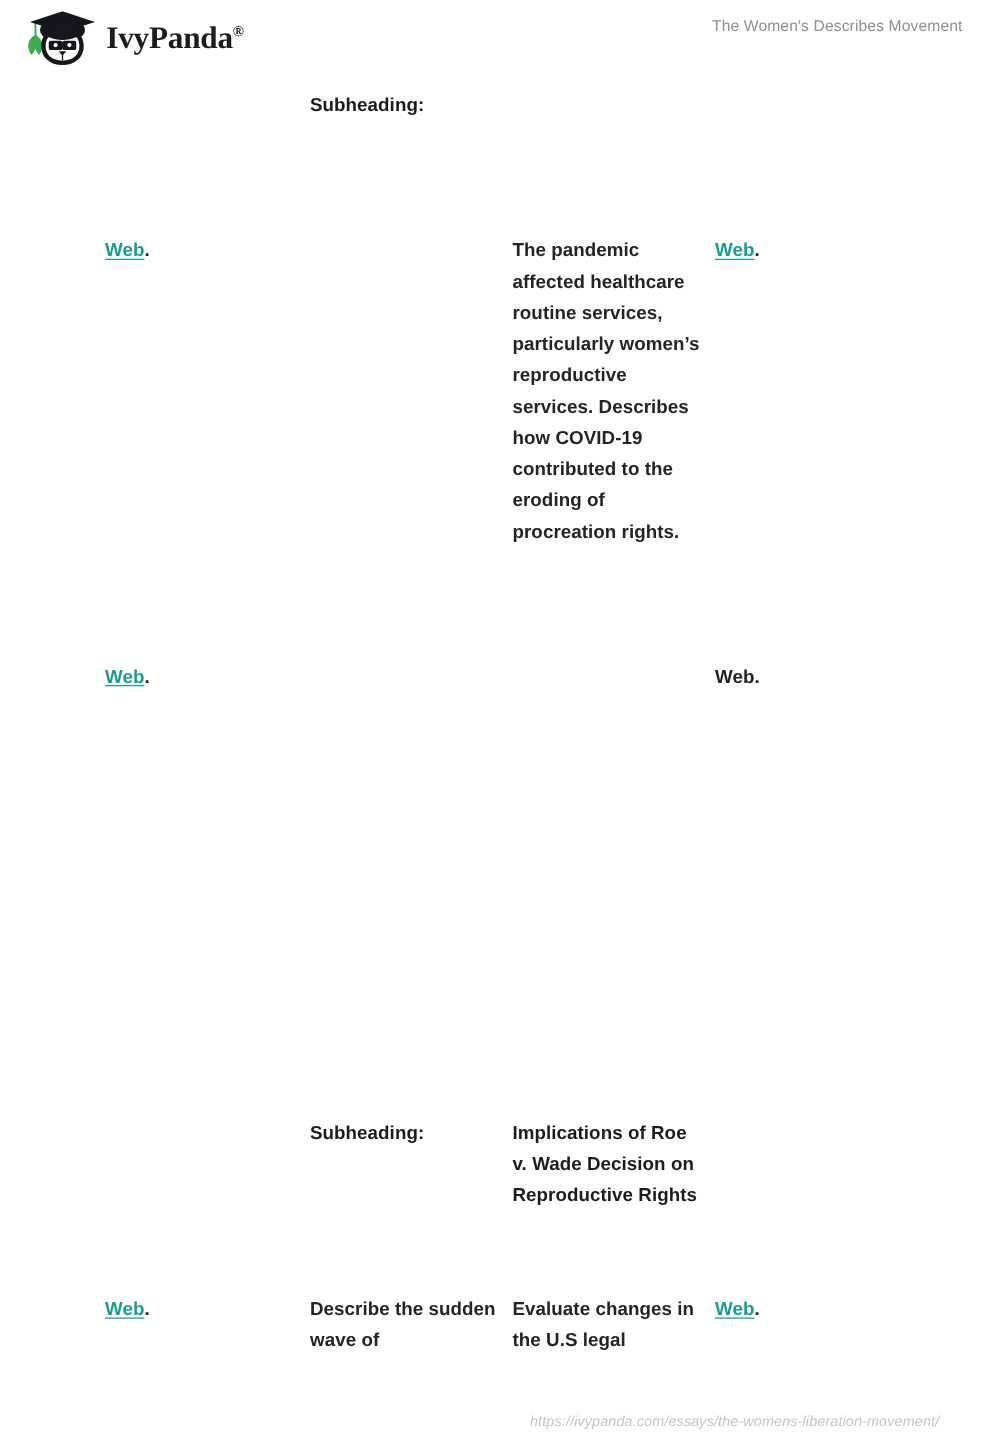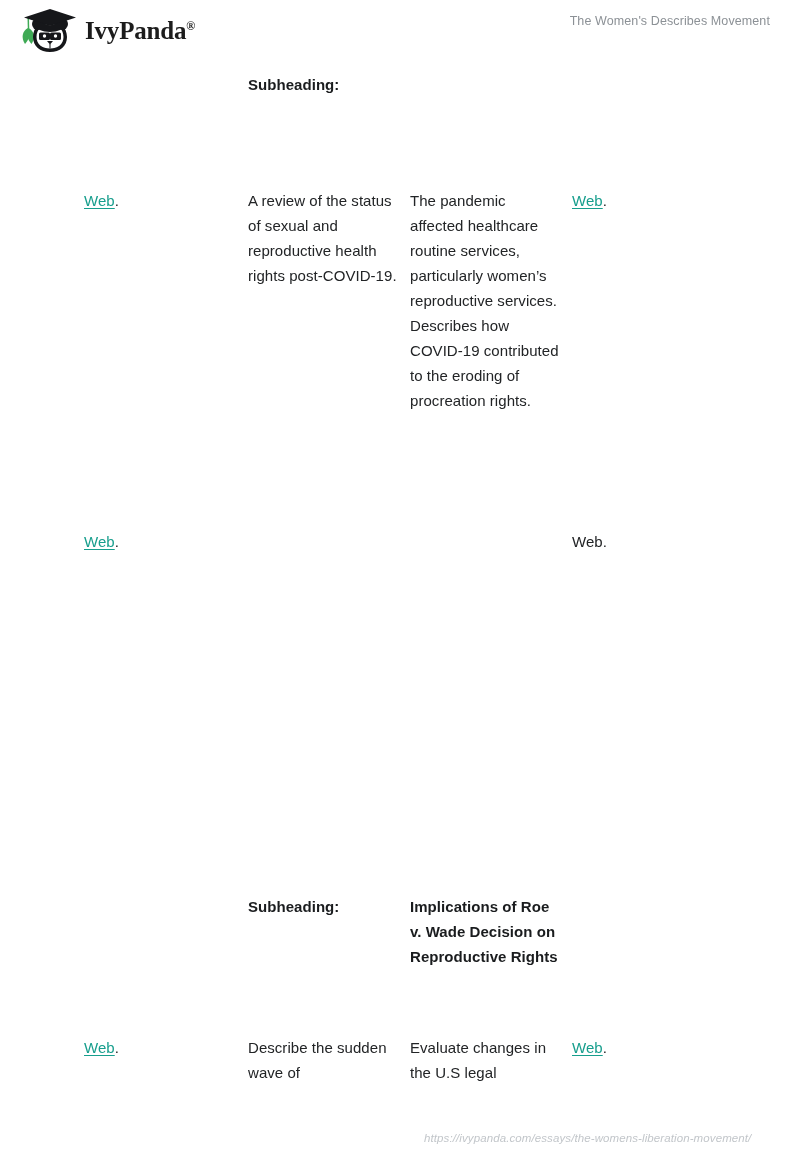--- a/index.html
+++ b/index.html
@@ -82,20 +82,21 @@
     display: block;
     padding-left: 36px;
   }
 
   .cell {
     position: absolute;
     font-size: 15px;
     line-height: 25px;
     color: #222426;
     letter-spacing: 0.05px;
+    font-weight: bold;
   }
 
   .cell.c1 { left: 84px;  width: 150px; }
   .cell.c2 { left: 248px; width: 150px; }
   .cell.c3 { left: 410px; width: 152px; }
   .cell.c4 { left: 572px; width: 160px; }
 
   .cell.bold { font-weight: bold; color: #1a1c1e; }
 
   a.weblink {
@@ -170,21 +171,20 @@
 
     <div class="doc-title">The Women's Describes Movement</div>
   </div>
 
   <div class="sheet" id="sheet">
       <div class="row" style="height: 118px; position: absolute; top: 12px; left: 0px; width: 800px;">
         <div class="cell c2 bold">Subheading:</div>
       </div>
       <div class="row" style="height: 328px; position: absolute; top: 128px; left: 0px; width: 800px;">
         <div class="cell c1"><a class="weblink" href="#">Web</a><span class="period">.</span></div>
-        <div class="cell c2">A review of the status of sexual and reproductive health rights post-COVID-19.</div>
         <div class="cell c3">The pandemic affected healthcare routine services, particularly women’s reproductive services. Describes how COVID-19 contributed to the eroding of procreation rights.</div>
         <div class="cell c4"><a class="weblink" href="#">Web</a><span class="period">.</span></div>
       </div>
       <div class="row" style="height: 352px; position: absolute; top: 469px; left: 0px; width: 800px;">
         <div class="cell c1"><a class="weblink" href="#">Web</a><span class="period">.</span></div>
         <div class="cell c4">Web.</div>
       </div>
       <div class="row" style="height: 140px; position: absolute; top: 834px; left: 0px; width: 800px;">
         <div class="cell c2 bold">Subheading:</div>
         <div class="cell c3 bold">Implications of Roe v. Wade Decision on Reproductive Rights</div>

